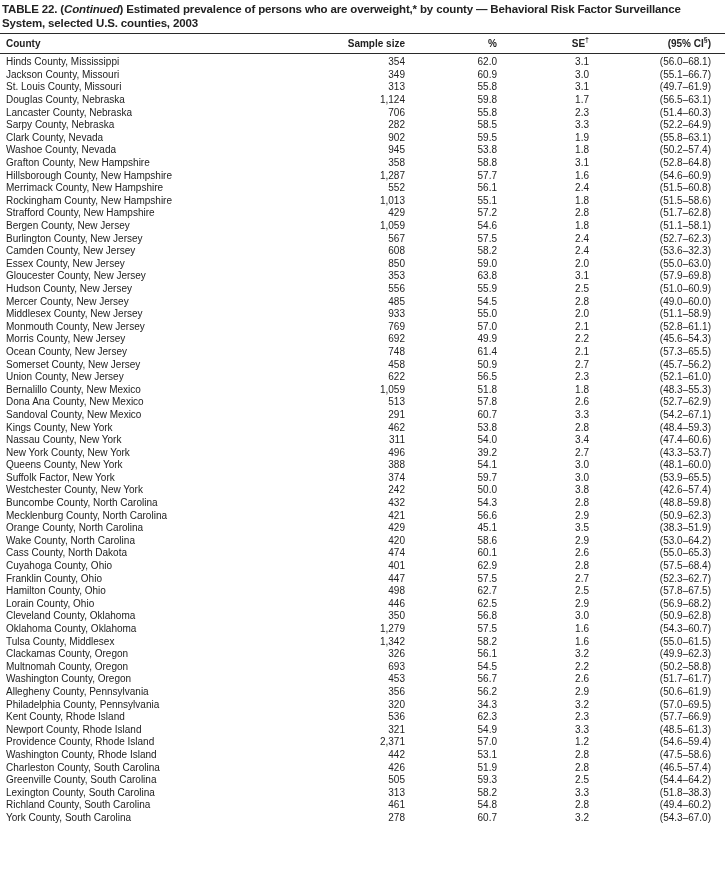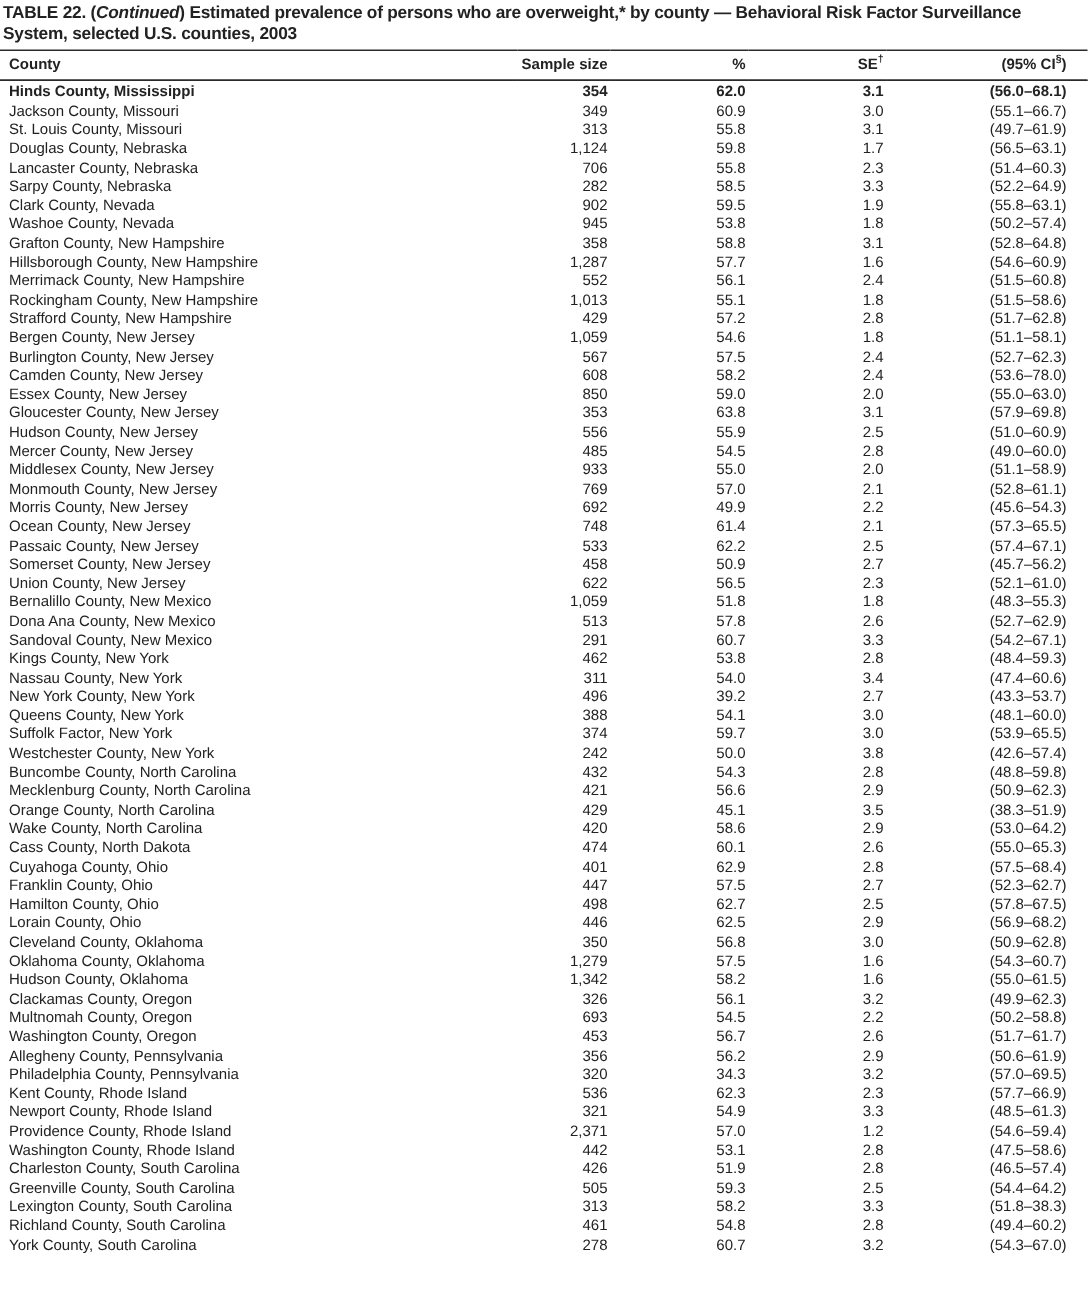--- a/index.html
+++ b/index.html
@@ -41,21 +41,21 @@
   .col-ci  { text-align: right; padding-right: 14px; }
   tbody td {
     font-size: 10px;
     height: 12.6px;
     line-height: 12px;
     padding-top: 0;
     padding-bottom: 0;
     white-space: nowrap;
     overflow: hidden;
   }
-  tbody tr:first-child td { padding-top: 2px; font-weight: bold; }
+  tbody tr:first-child td { padding-top: 2px; }
   sup { font-size: 7px; line-height: 0; position: relative; top: -1px; }
 </style>
 </head>
 <body>
 
 <div class="page">
 
   <div class="title">
     <span class="line"><span>TABLE 22. (</span><i>Continued</i><span>) Estimated prevalence of persons who are overweight,* by county — Behavioral Risk Factor Surveillance</span></span>
     <span class="line">System, selected U.S. counties, 2003</span>
@@ -197,21 +197,21 @@
       <td class="col-num">57.5</td>
       <td class="col-num">2.4</td>
       <td class="col-ci">(52.7–62.3)</td>
     </tr>
 
     <tr>
       <td class="col-county">Camden County, New Jersey</td>
       <td class="col-num">608</td>
       <td class="col-num">58.2</td>
       <td class="col-num">2.4</td>
-      <td class="col-ci">(53.6–78.0)</td>
+      <td class="col-ci">(53.6–32.3)</td>
     </tr>
 
     <tr>
       <td class="col-county">Essex County, New Jersey</td>
       <td class="col-num">850</td>
       <td class="col-num">59.0</td>
       <td class="col-num">2.0</td>
       <td class="col-ci">(55.0–63.0)</td>
     </tr>
 
@@ -264,27 +264,20 @@
     </tr>
 
     <tr>
       <td class="col-county">Ocean County, New Jersey</td>
       <td class="col-num">748</td>
       <td class="col-num">61.4</td>
       <td class="col-num">2.1</td>
       <td class="col-ci">(57.3–65.5)</td>
     </tr>
 
-    <tr>
-      <td class="col-county">Passaic County, New Jersey</td>
-      <td class="col-num">533</td>
-      <td class="col-num">62.2</td>
-      <td class="col-num">2.5</td>
-      <td class="col-ci">(57.4–67.1)</td>
-    </tr>
 
     <tr>
       <td class="col-county">Somerset County, New Jersey</td>
       <td class="col-num">458</td>
       <td class="col-num">50.9</td>
       <td class="col-num">2.7</td>
       <td class="col-ci">(45.7–56.2)</td>
     </tr>
 
     <tr>
@@ -450,21 +443,21 @@
 
     <tr>
       <td class="col-county">Oklahoma County, Oklahoma</td>
       <td class="col-num">1,279</td>
       <td class="col-num">57.5</td>
       <td class="col-num">1.6</td>
       <td class="col-ci">(54.3–60.7)</td>
     </tr>
 
     <tr>
-      <td class="col-county">Hudson County, Oklahoma</td>
+      <td class="col-county">Tulsa County, Middlesex</td>
       <td class="col-num">1,342</td>
       <td class="col-num">58.2</td>
       <td class="col-num">1.6</td>
       <td class="col-ci">(55.0–61.5)</td>
     </tr>
 
     <tr>
       <td class="col-county">Clackamas County, Oregon</td>
       <td class="col-num">326</td>
       <td class="col-num">56.1</td>

